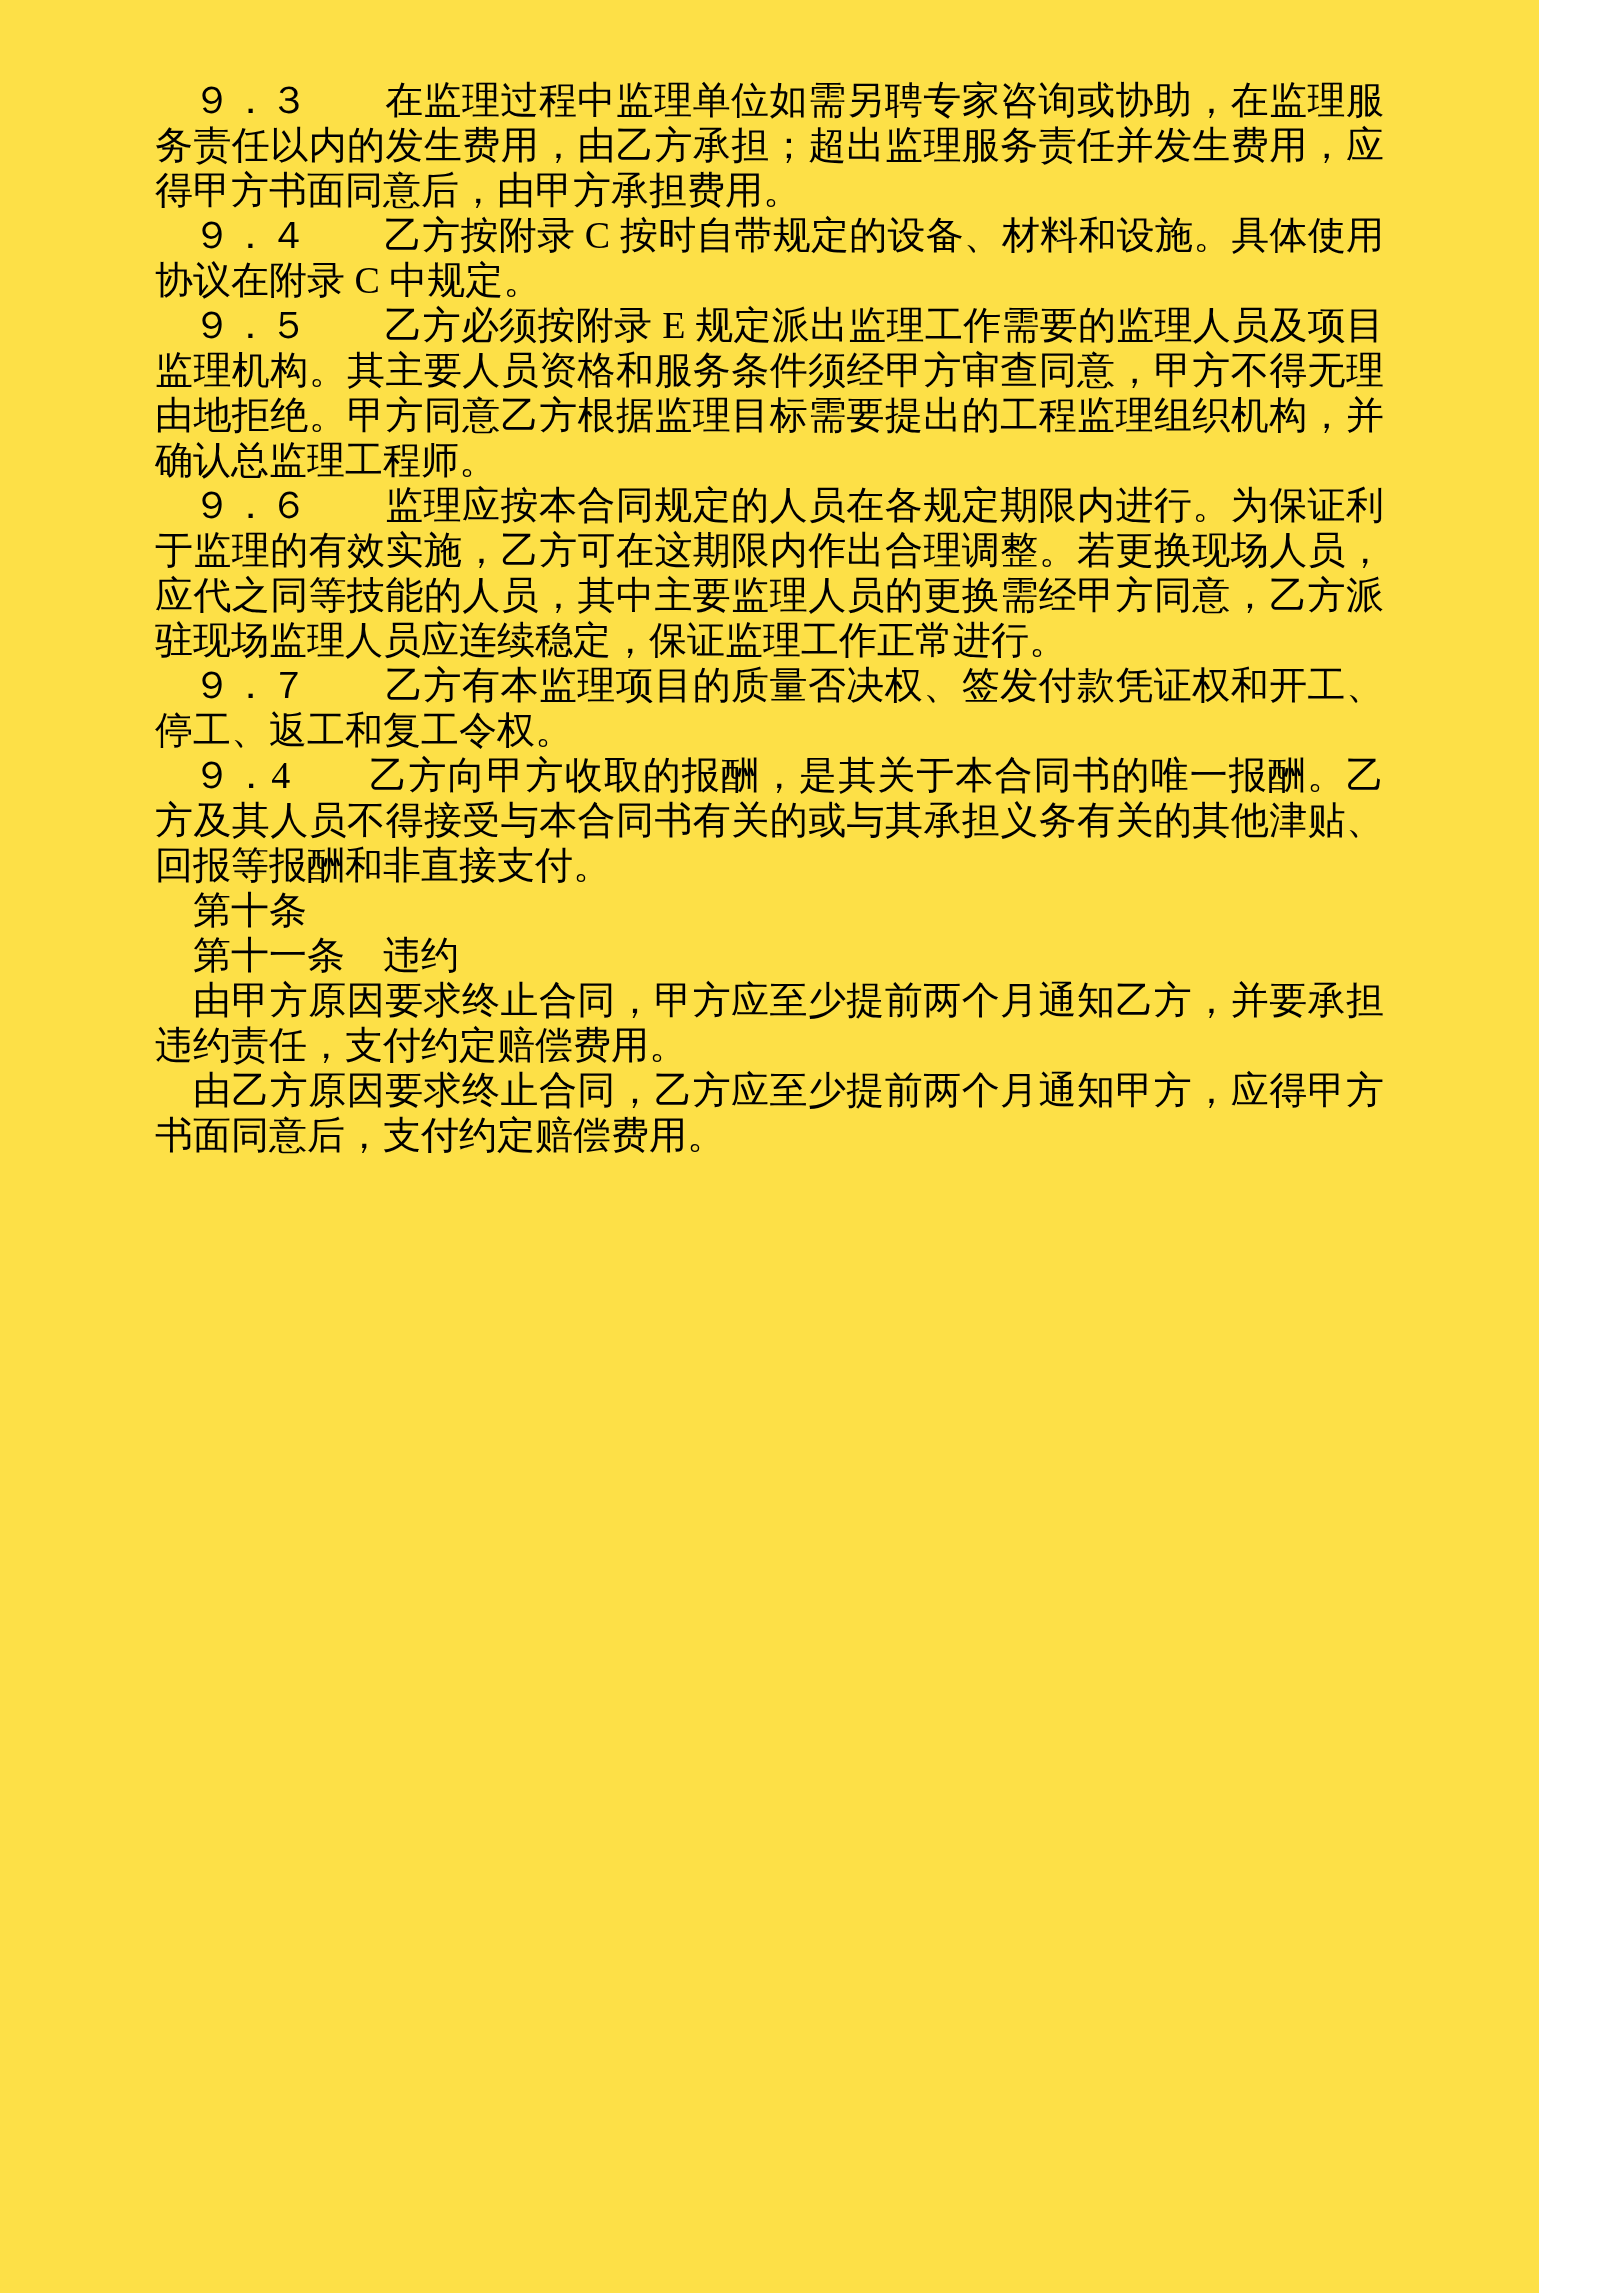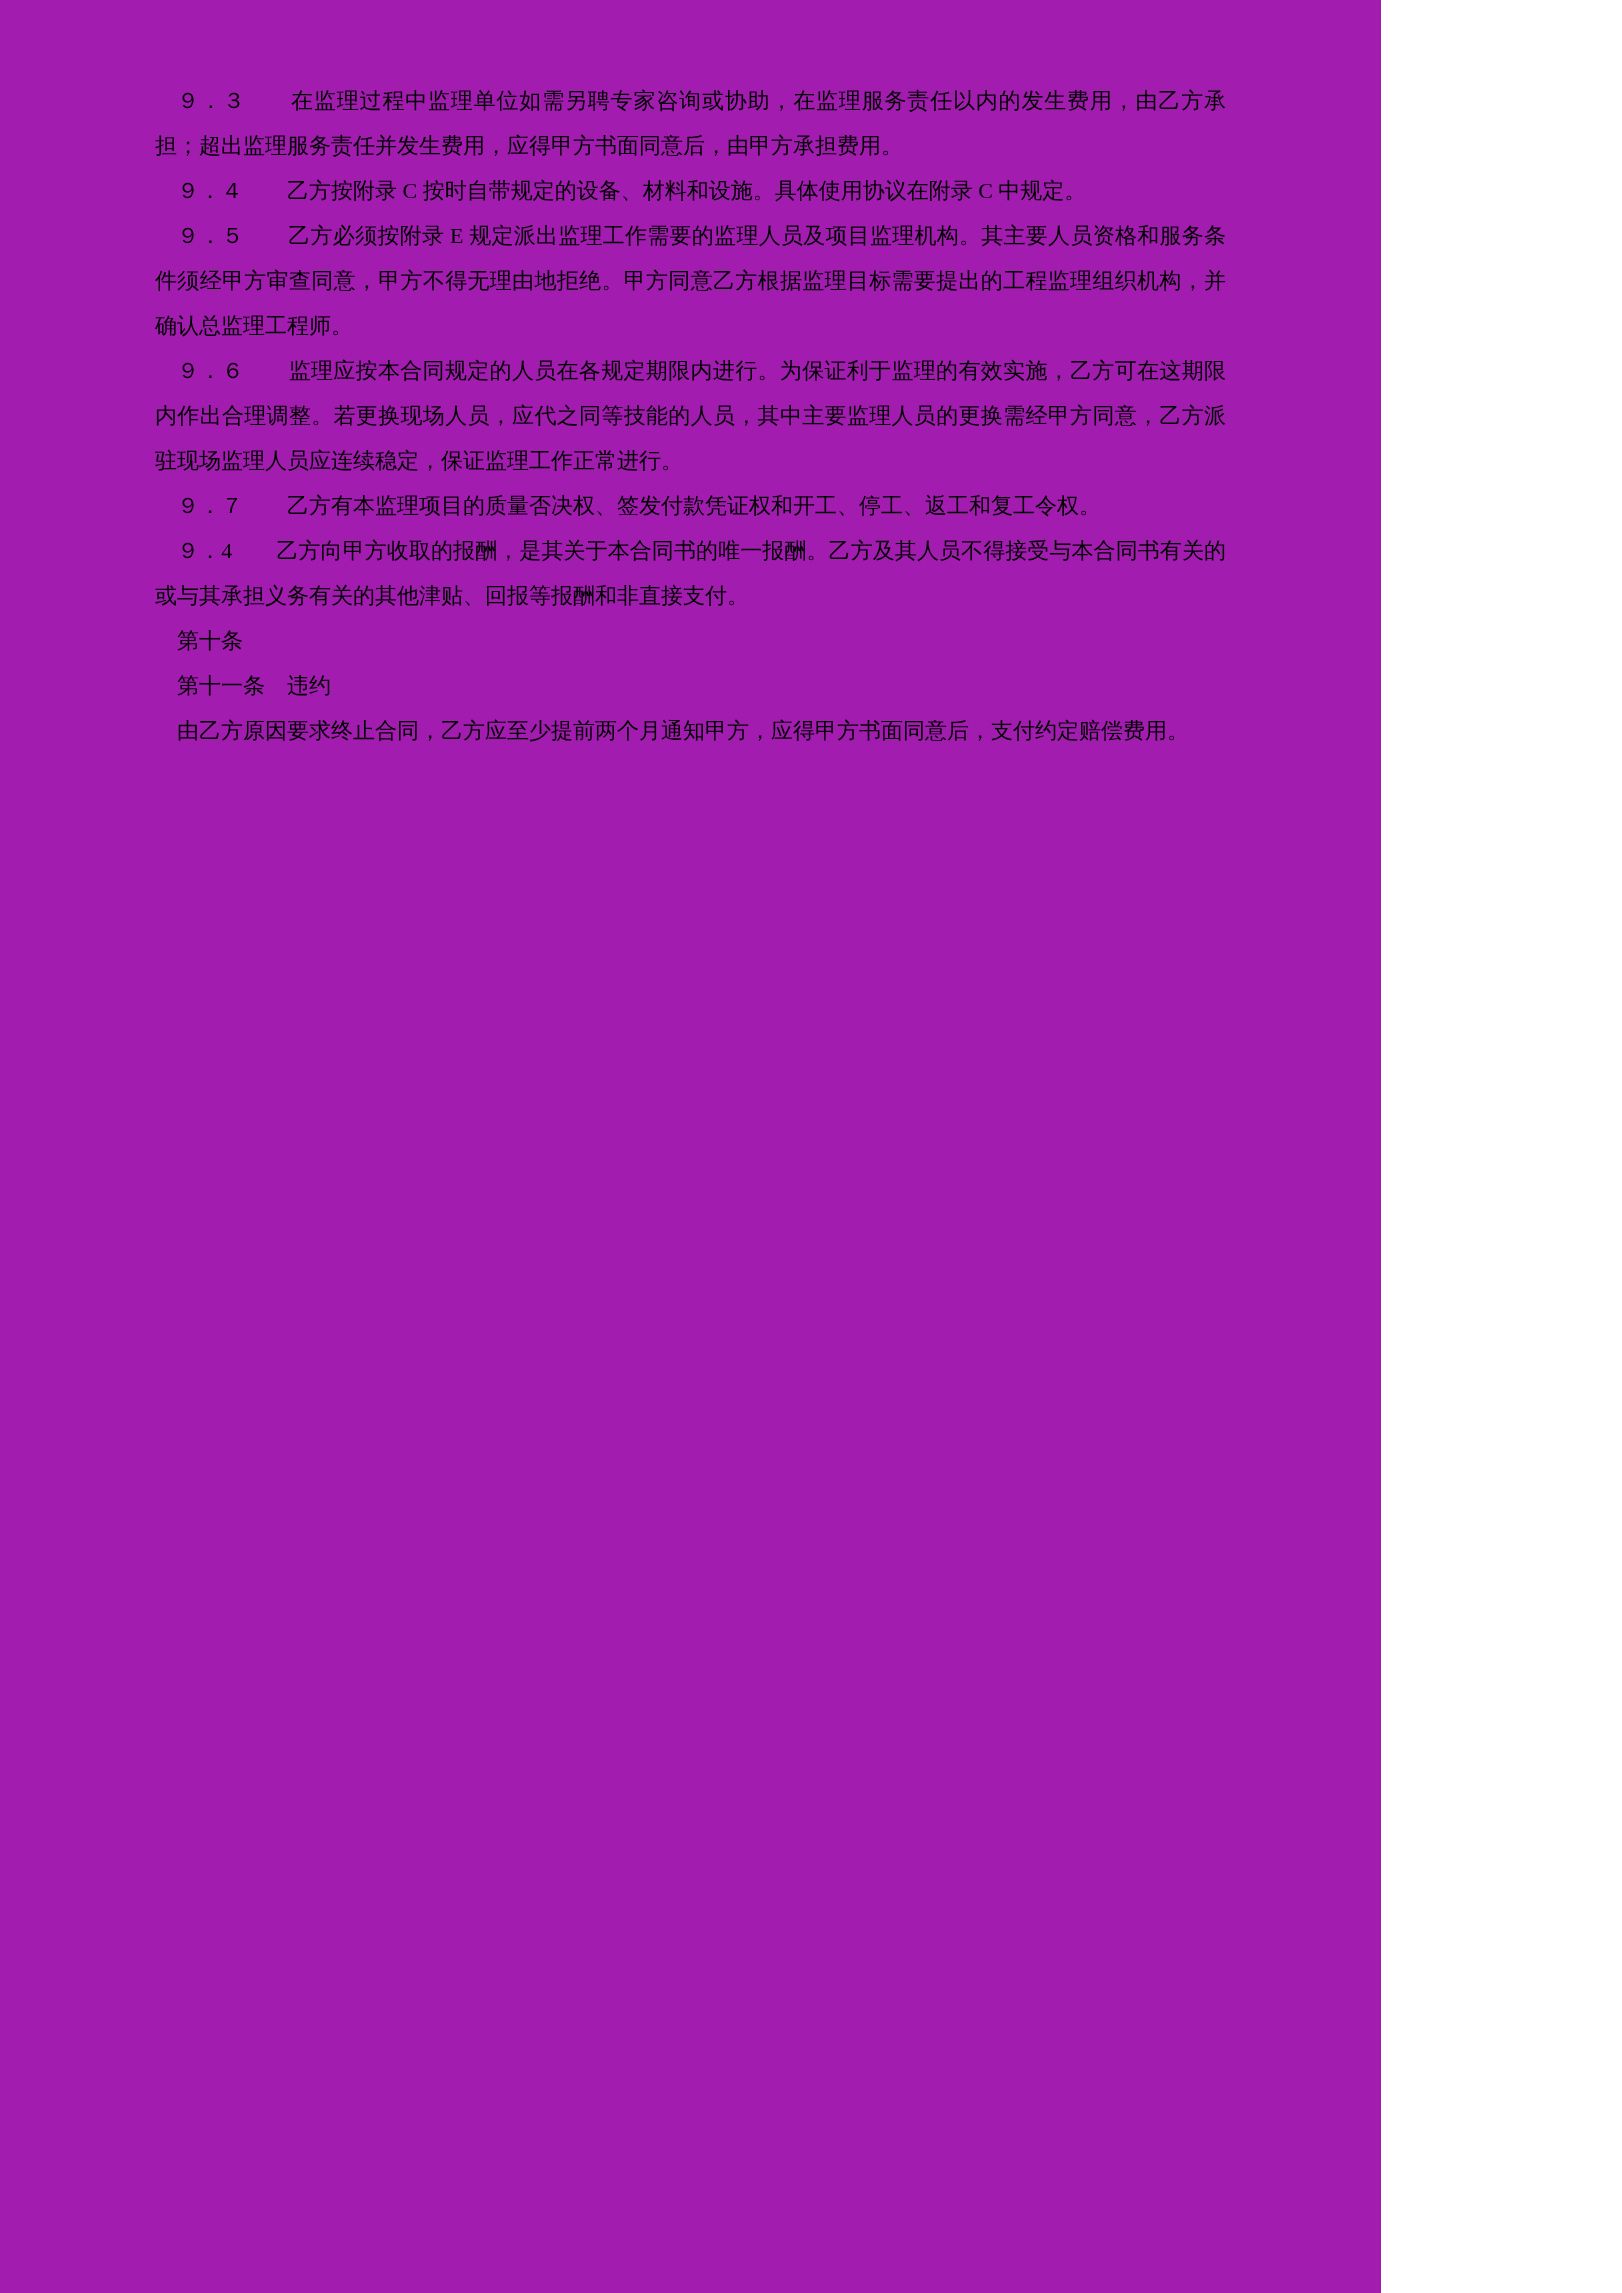--- a/index.html
+++ b/index.html
@@ -3,28 +3,28 @@
 <meta charset="utf-8">
 <title>Contract Page</title>
 <style>
   html, body {
     margin: 0;
     padding: 0;
     background: #ffffff;
   }
   .page {
     position: relative;
-    width: 1381px;
+    width: 1539px;
     height: 2294px;
     box-sizing: border-box;
     padding: 78px 155px 55px 155px;
-    background: #a21caf;
+    background: #fde047;
     color: #000000;
     font-family: "Liberation Serif", "DejaVu Serif", serif;
-    font-size: 22px;
+    font-size: 38px;
     line-height: 45px;
     overflow: hidden;
   }
   .para {
     margin: 0;
     text-indent: 1em;
     text-align: justify;
     word-break: break-all;
   }
   .heading {
@@ -37,15 +37,16 @@
 
 <main class="page">
   <p class="para body">９．３　　在监理过程中监理单位如需另聘专家咨询或协助，在监理服务责任以内的发生费用，由乙方承担；超出监理服务责任并发生费用，应得甲方书面同意后，由甲方承担费用。</p>
   <p class="para body">９．４　　乙方按附录 C 按时自带规定的设备、材料和设施。具体使用协议在附录 C 中规定。</p>
   <p class="para body">９．５　　乙方必须按附录 E 规定派出监理工作需要的监理人员及项目监理机构。其主要人员资格和服务条件须经甲方审查同意，甲方不得无理由地拒绝。甲方同意乙方根据监理目标需要提出的工程监理组织机构，并确认总监理工程师。</p>
   <p class="para body">９．６　　监理应按本合同规定的人员在各规定期限内进行。为保证利于监理的有效实施，乙方可在这期限内作出合理调整。若更换现场人员，应代之同等技能的人员，其中主要监理人员的更换需经甲方同意，乙方派驻现场监理人员应连续稳定，保证监理工作正常进行。</p>
   <p class="para body">９．７　　乙方有本监理项目的质量否决权、签发付款凭证权和开工、停工、返工和复工令权。</p>
   <p class="para body">９．4　　乙方向甲方收取的报酬，是其关于本合同书的唯一报酬。乙方及其人员不得接受与本合同书有关的或与其承担义务有关的其他津贴、回报等报酬和非直接支付。</p>
   <p class="para heading">第十条</p>
   <p class="para heading">第十一条　违约</p>
+  <p class="para body">由甲方原因要求终止合同，甲方应至少提前两个月通知乙方，并要承担违约责任，支付约定赔偿费用。</p>
   <p class="para body">由乙方原因要求终止合同，乙方应至少提前两个月通知甲方，应得甲方书面同意后，支付约定赔偿费用。</p>
 </main>
 
 
 </body></html>

